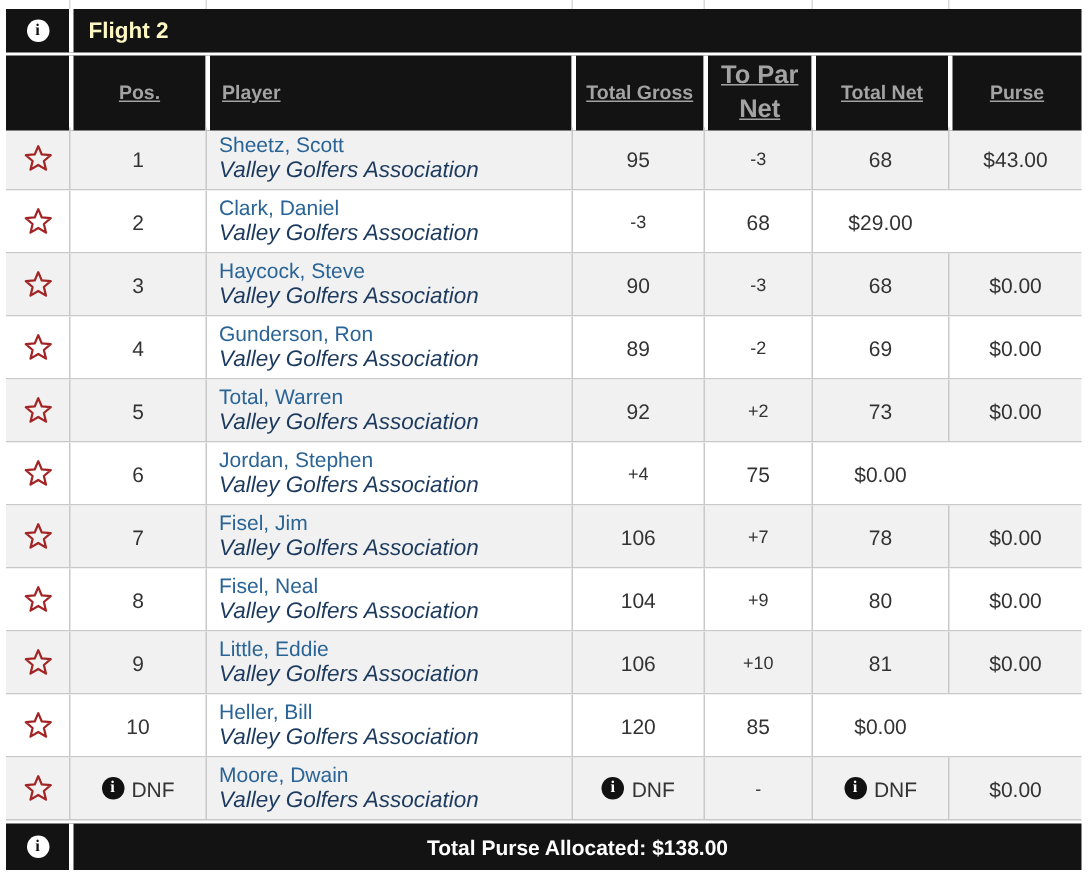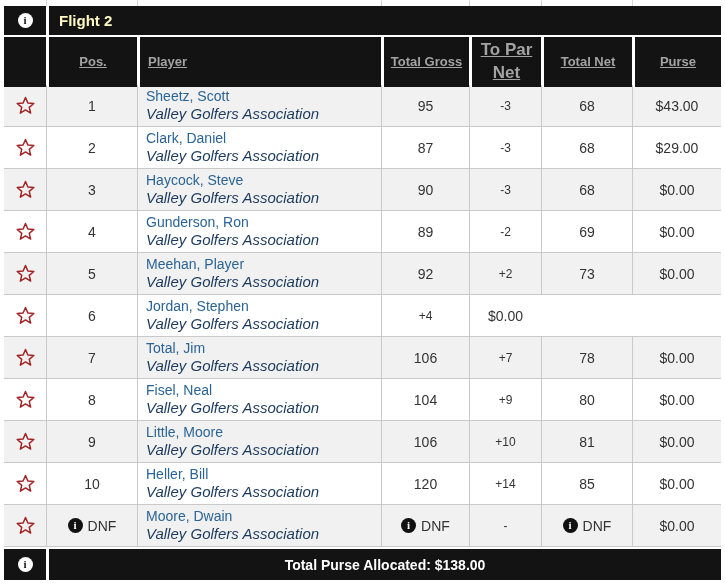--- a/index.html
+++ b/index.html
@@ -140,21 +140,20 @@
         <svg viewBox="0 0 24 24" fill="none" stroke="#a32424" stroke-width="1.7" stroke-linejoin="round">
           <path d="M12 2.8l2.7 6.3 6.8.55-5.2 4.45 1.6 6.6L12 17.1l-5.9 3.6 1.6-6.6L2.5 9.65l6.8-.55z"></path>
         </svg>
       </span>
     </div>
     <div class="td">2</div>
     <div class="td player-cell">
       <span class="player-name">Clark, Daniel</span>
       <span class="player-org">Valley Golfers Association</span>
     </div>
-    <div class="td">87</div>
     <div class="td small under">-3</div>
     <div class="td under">68</div>
     <div class="td">$29.00</div>
   </div>
 
   <div class="row alt">
     <div class="td">
       <span class="star-btn">
         <svg viewBox="0 0 24 24" fill="none" stroke="#a32424" stroke-width="1.7" stroke-linejoin="round">
           <path d="M12 2.8l2.7 6.3 6.8.55-5.2 4.45 1.6 6.6L12 17.1l-5.9 3.6 1.6-6.6L2.5 9.65l6.8-.55z"></path>
@@ -194,21 +193,21 @@
   <div class="row alt">
     <div class="td">
       <span class="star-btn">
         <svg viewBox="0 0 24 24" fill="none" stroke="#a32424" stroke-width="1.7" stroke-linejoin="round">
           <path d="M12 2.8l2.7 6.3 6.8.55-5.2 4.45 1.6 6.6L12 17.1l-5.9 3.6 1.6-6.6L2.5 9.65l6.8-.55z"></path>
         </svg>
       </span>
     </div>
     <div class="td">5</div>
     <div class="td player-cell">
-      <span class="player-name">Meehan, Player</span>
+      <span class="player-name">Total, Warren</span>
       <span class="player-org">Valley Golfers Association</span>
     </div>
     <div class="td">92</div>
     <div class="td small over">+2</div>
     <div class="td over">73</div>
     <div class="td">$0.00</div>
   </div>
 
   <div class="row">
     <div class="td">
@@ -217,34 +216,35 @@
           <path d="M12 2.8l2.7 6.3 6.8.55-5.2 4.45 1.6 6.6L12 17.1l-5.9 3.6 1.6-6.6L2.5 9.65l6.8-.55z"></path>
         </svg>
       </span>
     </div>
     <div class="td">6</div>
     <div class="td player-cell">
       <span class="player-name">Jordan, Stephen</span>
       <span class="player-org">Valley Golfers Association</span>
     </div>
     <div class="td small over">+4</div>
+    <div class="td over">75</div>
     <div class="td">$0.00</div>
   </div>
 
   <div class="row alt">
     <div class="td">
       <span class="star-btn">
         <svg viewBox="0 0 24 24" fill="none" stroke="#a32424" stroke-width="1.7" stroke-linejoin="round">
           <path d="M12 2.8l2.7 6.3 6.8.55-5.2 4.45 1.6 6.6L12 17.1l-5.9 3.6 1.6-6.6L2.5 9.65l6.8-.55z"></path>
         </svg>
       </span>
     </div>
     <div class="td">7</div>
     <div class="td player-cell">
-      <span class="player-name">Total, Jim</span>
+      <span class="player-name">Fisel, Jim</span>
       <span class="player-org">Valley Golfers Association</span>
     </div>
     <div class="td">106</div>
     <div class="td small over">+7</div>
     <div class="td over">78</div>
     <div class="td">$0.00</div>
   </div>
 
   <div class="row">
     <div class="td">
@@ -268,21 +268,21 @@
   <div class="row alt">
     <div class="td">
       <span class="star-btn">
         <svg viewBox="0 0 24 24" fill="none" stroke="#a32424" stroke-width="1.7" stroke-linejoin="round">
           <path d="M12 2.8l2.7 6.3 6.8.55-5.2 4.45 1.6 6.6L12 17.1l-5.9 3.6 1.6-6.6L2.5 9.65l6.8-.55z"></path>
         </svg>
       </span>
     </div>
     <div class="td">9</div>
     <div class="td player-cell">
-      <span class="player-name">Little, Moore</span>
+      <span class="player-name">Little, Eddie</span>
       <span class="player-org">Valley Golfers Association</span>
     </div>
     <div class="td">106</div>
     <div class="td small over">+10</div>
     <div class="td over">81</div>
     <div class="td">$0.00</div>
   </div>
 
   <div class="row">
     <div class="td">
@@ -291,21 +291,20 @@
           <path d="M12 2.8l2.7 6.3 6.8.55-5.2 4.45 1.6 6.6L12 17.1l-5.9 3.6 1.6-6.6L2.5 9.65l6.8-.55z"></path>
         </svg>
       </span>
     </div>
     <div class="td">10</div>
     <div class="td player-cell">
       <span class="player-name">Heller, Bill</span>
       <span class="player-org">Valley Golfers Association</span>
     </div>
     <div class="td">120</div>
-    <div class="td small over">+14</div>
     <div class="td over">85</div>
     <div class="td">$0.00</div>
   </div>
 
   <div class="row alt">
     <div class="td">
       <span class="star-btn">
         <svg viewBox="0 0 24 24" fill="none" stroke="#a32424" stroke-width="1.7" stroke-linejoin="round">
           <path d="M12 2.8l2.7 6.3 6.8.55-5.2 4.45 1.6 6.6L12 17.1l-5.9 3.6 1.6-6.6L2.5 9.65l6.8-.55z"></path>
         </svg>

